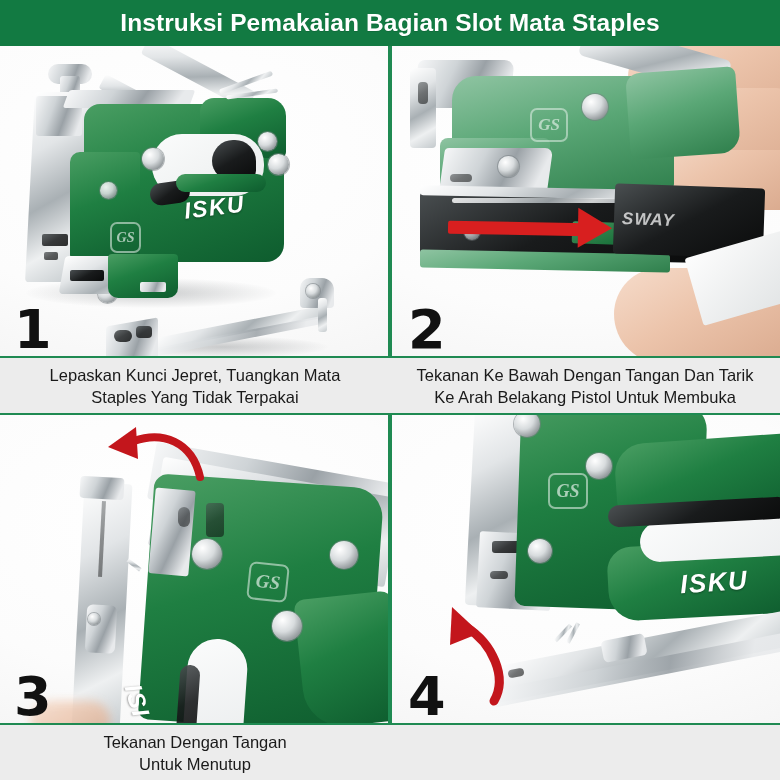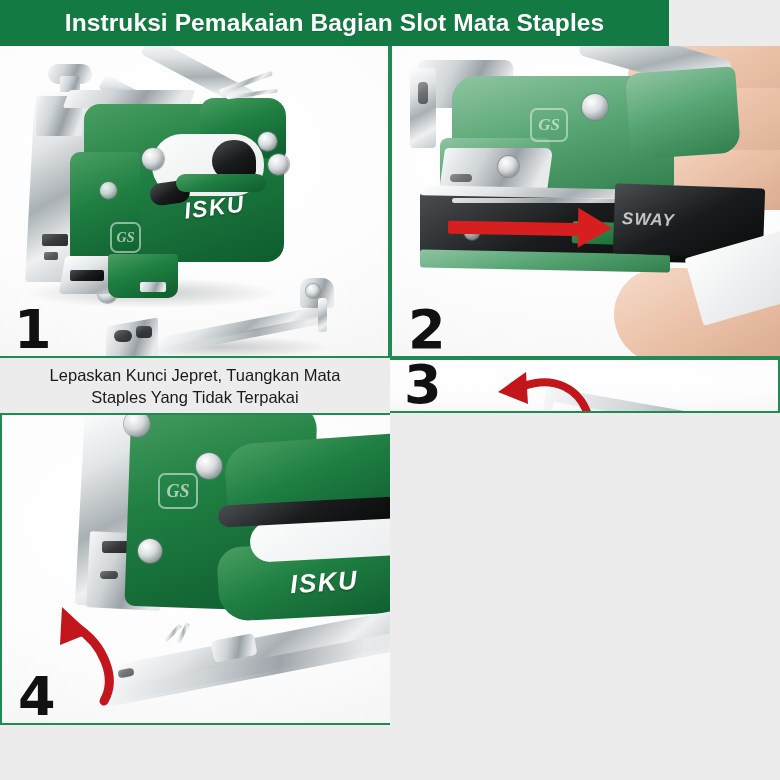--- a/index.html
+++ b/index.html
@@ -2,21 +2,21 @@
 <html><head>
 <meta charset="utf-8">
 <style>
   html,body{margin:0;padding:0;background:#ffffff;}
   body{width:780px;height:780px;overflow:hidden;
        font-family:"Liberation Sans","DejaVu Sans",sans-serif;}
 
   .page{position:relative;width:780px;height:780px;background:#ececec;overflow:hidden;}
 
   
-  .header{position:absolute;left:0;top:0;width:669px;height:46px;
+  .header{position:absolute;left:0;top:0;width:780px;height:46px;
           background:#127a42;display:flex;align-items:center;justify-content:center;}
   .header-title{color:#ffffff;font-size:24.5px;font-weight:bold;letter-spacing:.1px;
                 white-space:nowrap;text-shadow:0 1px 0 rgba(0,0,0,.12);}
 
   
   .grid{position:absolute;left:0;top:46px;width:780px;height:734px;
         display:grid;grid-template-columns:390px 390px;grid-template-rows:312px 55px 312px 55px;}
 
   .cell-img{position:relative;overflow:hidden;background:#ffffff;
             border:2px solid #1f8a52;box-sizing:border-box;}
@@ -183,20 +183,24 @@
         <div style="position:absolute;left:300px;top:196px;width:110px;height:70px;
                     background:linear-gradient(150deg,#fdfdfd,#dfe2e3);transform:rotate(-16deg);border-radius:3px;"></div>
       </div>
       <div class="stepnum">2</div>
     </div>
 
     <div class="cap">
       <div class="cap-txt">Lepaskan Kunci Jepret, Tuangkan Mata
 Staples Yang Tidak Terpakai</div>
     </div>
+    <div class="cap">
+      <div class="cap-txt">Tekanan Ke Bawah Dengan Tangan Dan Tarik
+Ke Arah Belakang Pistol Untuk Membuka</div>
+    </div>
 
     <div class="cell-img r2c1">
       <div class="scene">
         <div class="white-bg"></div>
 
         <div class="steel2" style="left:150px;top:48px;width:250px;height:58px;transform:rotate(10deg);border-radius:4px;"></div>
         <div class="steel" style="left:154px;top:62px;width:240px;height:90px;transform:rotate(10deg);border-radius:3px;opacity:.95;"></div>
 
         <div class="grn" style="left:146px;top:66px;width:230px;height:246px;border-radius:14px 30px 10px 10px;transform:rotate(4deg);"></div>
         <div class="grn" style="left:300px;top:180px;width:100px;height:130px;border-radius:10px 14px 8px 40px;transform:rotate(-6deg);"></div>
@@ -267,15 +271,19 @@
         <div class="blk" style="left:116px;top:254px;width:16px;height:8px;border-radius:5px;opacity:.6;transform:rotate(-11deg);"></div>
 
         <svg style="position:absolute;left:38px;top:190px;width:92px;height:104px;" viewBox="0 0 92 104">
           <path d="M64 96 C 78 72, 62 38, 36 22" stroke="#c3161c" stroke-width="9" fill="none" stroke-linecap="round"></path>
           <polygon points="22,2 20,40 50,28" fill="#c3161c"></polygon>
         </svg>
       </div>
       <div class="stepnum">4</div>
     </div>
 
+    <div class="cap">
+      <div class="cap-txt">Tekanan Dengan Tangan
+Untuk Menutup</div>
+    </div>
 
   </div>
 </div>
 
 </body></html>

